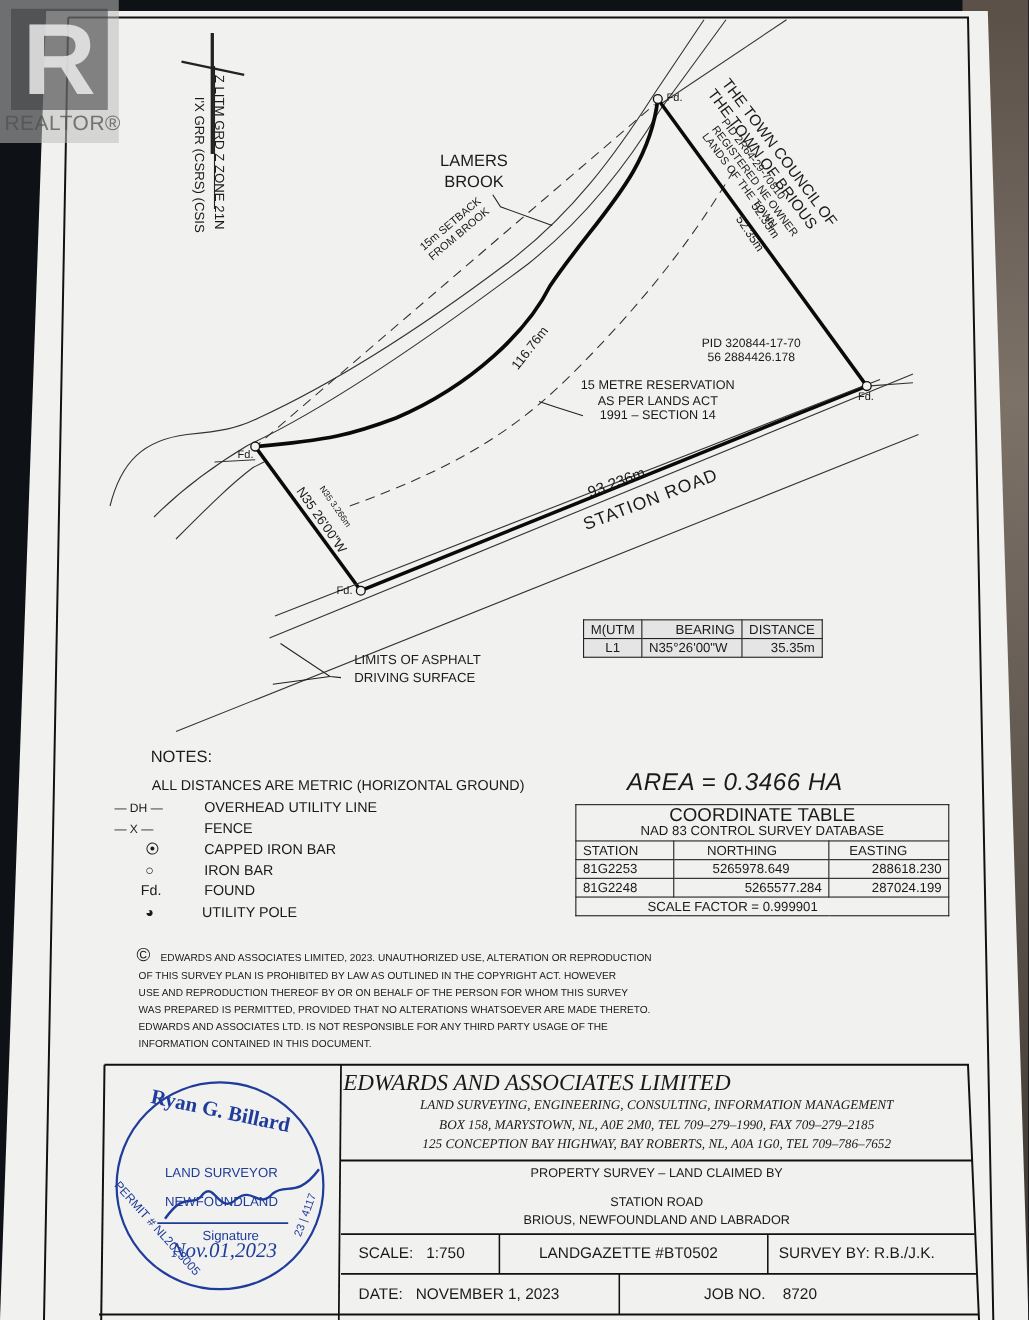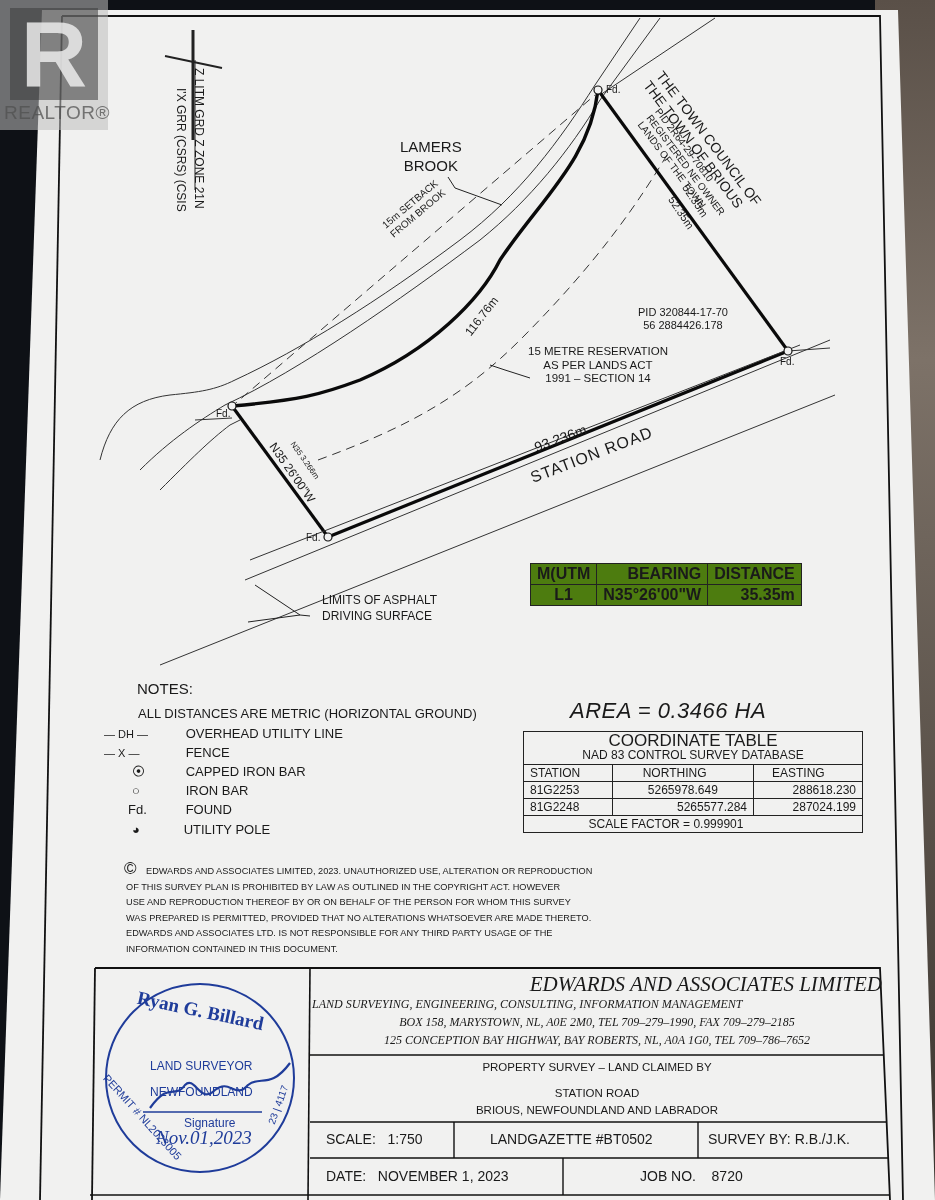--- a/index.html
+++ b/index.html
@@ -139,21 +139,21 @@
 <div class="abs drawing-text" style="left:322px; top:592px; font-size:12px; line-height:16px;">
   <div>LIMITS OF ASPHALT</div>
   <div>DRIVING SURFACE</div>
 </div>
 
 <div class="abs drawing-text" style="left:606px; top:84px; font-size:10px;">Fd.</div>
 <div class="abs drawing-text" style="left:780px; top:356px; font-size:10px;">Fd.</div>
 <div class="abs drawing-text" style="left:306px; top:532px; font-size:10px;">Fd.</div>
 <div class="abs drawing-text" style="left:216px; top:408px; font-size:10px;">Fd.</div>
 
-<table class="grid" style="left:530px; top:563px; font-size:16px; background:#4d7c0f;font-weight:bold;">
+<table class="grid" style="left:530px; top:563px; font-size:12px; background:#e5e5e5;">
   <tbody>
       <tr>
     <td>M(UTM</td>
     <td style="text-align:right; padding-left:30px;">BEARING</td>
     <td>DISTANCE</td>
   </tr>
   <tr>
     <td style="text-align:center;">L1</td>
     <td>N35°26'00"W</td>
     <td style="text-align:right;">35.35m</td>
@@ -233,22 +233,22 @@
 <div class="abs" style="left:106px; top:984px; width:188px; height:188px; color:#1f3c9a;">
   <div style="position:absolute; left:30px; top:16px; font-family:'Liberation Serif', serif; font-weight:bold; font-size:19px; transform: rotate(12deg); white-space:nowrap;">Ryan G. Billard</div>
   <div style="position:absolute; left:44px; top:60px; font-size:12px; white-space:nowrap;margin-top:41px;">NEWFOUNDLAND</div>
   <div style="position:absolute; left:44px; top:75px; font-size:12px; white-space:nowrap;">LAND SURVEYOR</div>
   <div style="position:absolute; left:78px; top:132px; font-size:12px;">Signature</div>
   <div style="position:absolute; left:50px; top:143px; font-family:'Liberation Serif', serif; font-style:italic; font-size:19px; white-space:nowrap;">Nov.01,2023</div>
   <div style="position:absolute; left:4px; top:88px; font-size:11px; white-space:nowrap; transform: rotate(48deg); transform-origin:left top;">PERMIT # NL2023005</div>
   <div style="position:absolute; left:160px; top:138px; font-size:10px; white-space:nowrap; transform: rotate(-70deg); transform-origin:left top;">23 | 4117</div>
 </div>
 
-<div class="abs serif-it" style="left:312px; top:972px; width:570px; text-align:right; font-size:21px; white-space:nowrap;">EDWARDS AND ASSOCIATES LIMITED</div>
-<div class="abs serif-it" style="left:312px; top:997px; width:570px; text-align:left; font-size:12px; white-space:nowrap;">LAND SURVEYING,  ENGINEERING, CONSULTING, INFORMATION MANAGEMENT</div>
+<div class="abs serif-it" style="left:312px; top:972px; width:570px; text-align:left; font-size:21px; white-space:nowrap;">EDWARDS AND ASSOCIATES LIMITED</div>
+<div class="abs serif-it" style="left:312px; top:997px; width:570px; text-align:center; font-size:12px; white-space:nowrap;">LAND SURVEYING,  ENGINEERING, CONSULTING, INFORMATION MANAGEMENT</div>
 <div class="abs serif-it" style="left:312px; top:1015px; width:570px; text-align:center; font-size:12px; white-space:nowrap;">BOX 158, MARYSTOWN, NL, A0E 2M0, TEL 709–279–1990, FAX 709–279–2185</div>
 <div class="abs serif-it" style="left:312px; top:1033px; width:570px; text-align:center; font-size:12px; white-space:nowrap;">125 CONCEPTION BAY HIGHWAY, BAY ROBERTS, NL, A0A 1G0, TEL 709–786–7652</div>
 
 <div class="abs" style="left:312px; top:1061px; width:570px; text-align:center; font-size:11.5px; white-space:nowrap;">PROPERTY SURVEY – LAND CLAIMED BY</div>
 <div class="abs" style="left:312px; top:1087px; width:570px; text-align:center; font-size:11.5px; white-space:nowrap;">STATION ROAD</div>
 <div class="abs" style="left:312px; top:1104px; width:570px; text-align:center; font-size:11.5px; white-space:nowrap;">BRIOUS, NEWFOUNDLAND AND LABRADOR</div>
 
 <div class="abs" style="left:326px; top:1131px; font-size:14px; white-space:pre;">SCALE:   1:750</div>
 <div class="abs" style="left:490px; top:1131px; font-size:14px; white-space:nowrap;">LANDGAZETTE #BT0502</div>
 <div class="abs" style="left:708px; top:1131px; font-size:14px; white-space:nowrap;">SURVEY BY: R.B./J.K.</div>

